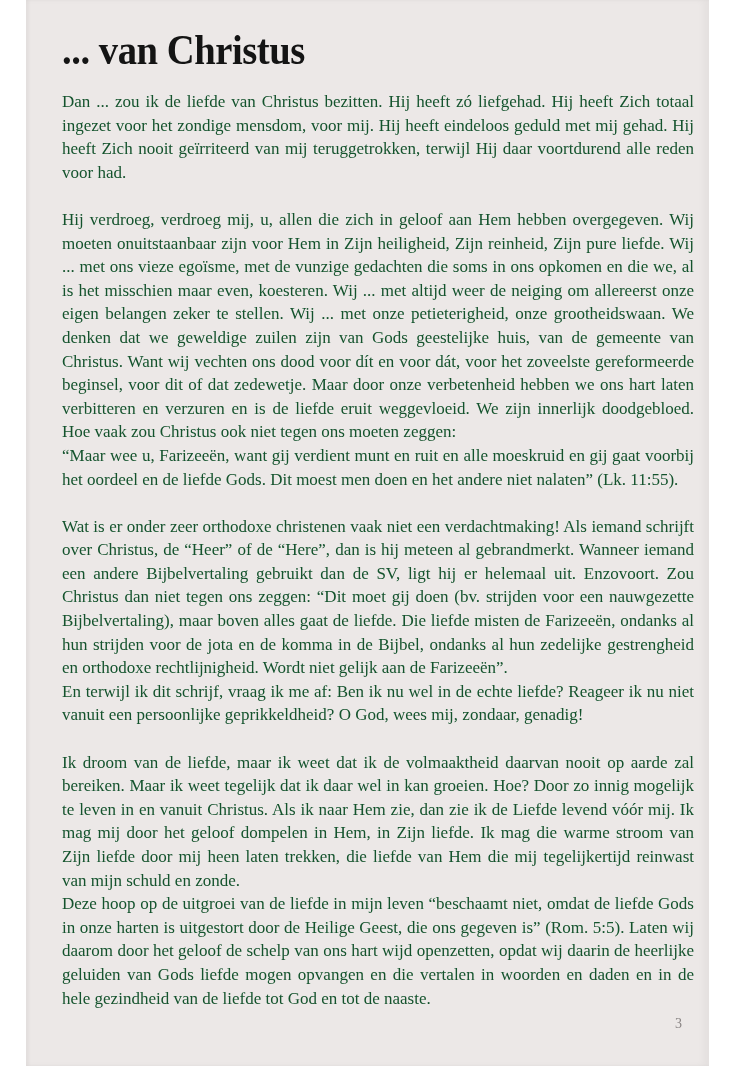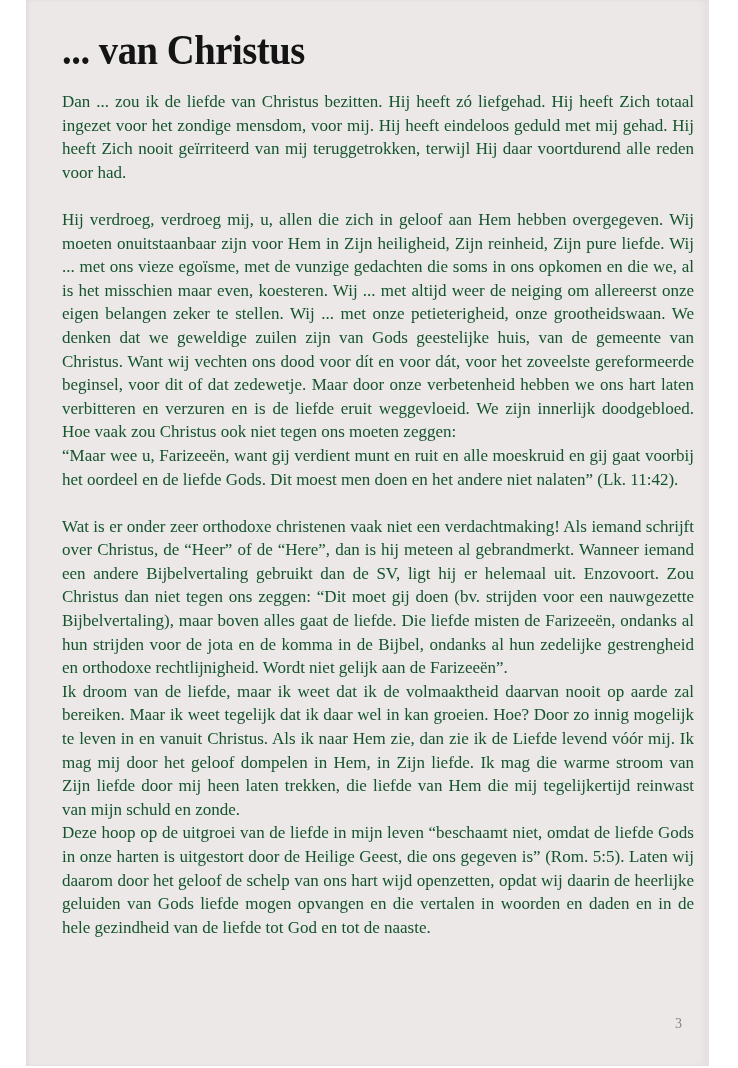--- a/index.html
+++ b/index.html
@@ -28,19 +28,20 @@
   }
 </style>
 </head>
 <body>
 
 <div class="page">
   <div class="title">... van Christus</div>
   <div class="body">
     <p class="para tight" style="margin-bottom:23.6px">Dan ... zou ik de liefde van Christus bezitten. Hij heeft zó liefgehad. Hij heeft Zich totaal ingezet voor het zondige mensdom, voor mij. Hij heeft eindeloos geduld met mij gehad. Hij heeft Zich nooit geïrriteerd van mij teruggetrokken, terwijl Hij daar voortdurend alle reden voor had.</p>
     <p class="para tight">Hij verdroeg, verdroeg mij, u, allen die zich in geloof aan Hem hebben overgegeven. Wij moeten onuitstaanbaar zijn voor Hem in Zijn heiligheid, Zijn reinheid, Zijn pure liefde. Wij ... met ons vieze egoïsme, met de vunzige gedachten die soms in ons opkomen en die we, al is het misschien maar even, koesteren. Wij ... met altijd weer de neiging om allereerst onze eigen belangen zeker te stellen. Wij ... met onze petieterigheid, onze grootheidswaan. We denken dat we geweldige zuilen zijn van Gods geestelijke huis, van de gemeente van Christus. Want wij vechten ons dood voor dít en voor dát, voor het zoveelste gereformeerde beginsel, voor dit of dat zedewetje. Maar door onze verbetenheid hebben we ons hart laten verbitteren en verzuren en is de liefde eruit weggevloeid. We zijn innerlijk doodgebloed. Hoe vaak zou Christus ook niet tegen ons moeten zeggen:</p>
-    <p class="para">“Maar wee u, Farizeeën, want gij verdient munt en ruit en alle moeskruid en gij gaat voorbij het oordeel en de liefde Gods. Dit moest men doen en het andere niet nalaten” (Lk. 11:42).</p>
+    <p class="para">“Maar wee u, Farizeeën, want gij verdient munt en ruit en alle moeskruid en gij gaat voorbij het oordeel en de liefde Gods. Dit moest men doen en het andere niet nalaten” (Lk. 11:55).</p>
     <p class="para tight">Wat is er onder zeer orthodoxe christenen vaak niet een verdachtmaking! Als iemand schrijft over Christus, de “Heer” of de “Here”, dan is hij meteen al gebrandmerkt. Wanneer iemand een andere Bijbelvertaling gebruikt dan de SV, ligt hij er helemaal uit. Enzovoort. Zou Christus dan niet tegen ons zeggen: “Dit moet gij doen (bv. strijden voor een nauwgezette Bijbelvertaling), maar boven alles gaat de liefde. Die liefde misten de Farizeeën, ondanks al hun strijden voor de jota en de komma in de Bijbel, ondanks al hun zedelijke gestrengheid en orthodoxe rechtlijnigheid. Wordt niet gelijk aan de Farizeeën”.</p>
+    <p class="para">En terwijl ik dit schrijf, vraag ik me af: Ben ik nu wel in de echte liefde? Reageer ik nu niet vanuit een persoonlijke geprikkeldheid? O God, wees mij, zondaar, genadig!</p>
     <p class="para tight">Ik droom van de liefde, maar ik weet dat ik de volmaaktheid daarvan nooit op aarde zal bereiken. Maar ik weet tegelijk dat ik daar wel in kan groeien. Hoe? Door zo innig mogelijk te leven in en vanuit Christus. Als ik naar Hem zie, dan zie ik de Liefde levend vóór mij. Ik mag mij door het geloof dompelen in Hem, in Zijn liefde. Ik mag die warme stroom van Zijn liefde door mij heen laten trekken, die liefde van Hem die mij tegelijkertijd reinwast van mijn schuld en zonde.</p>
     <p class="para">Deze hoop op de uitgroei van de liefde in mijn leven “beschaamt niet, omdat de liefde Gods in onze harten is uitgestort door de Heilige Geest, die ons gegeven is” (Rom. 5:5). Laten wij daarom door het geloof de schelp van ons hart wijd openzetten, opdat wij daarin de heerlijke geluiden van Gods liefde mogen opvangen en die vertalen in woorden en daden en in de hele gezindheid van de liefde tot God en tot de naaste.</p>
   </div>
   <div class="pagenum">3</div>
 </div>
 
 </body></html>

